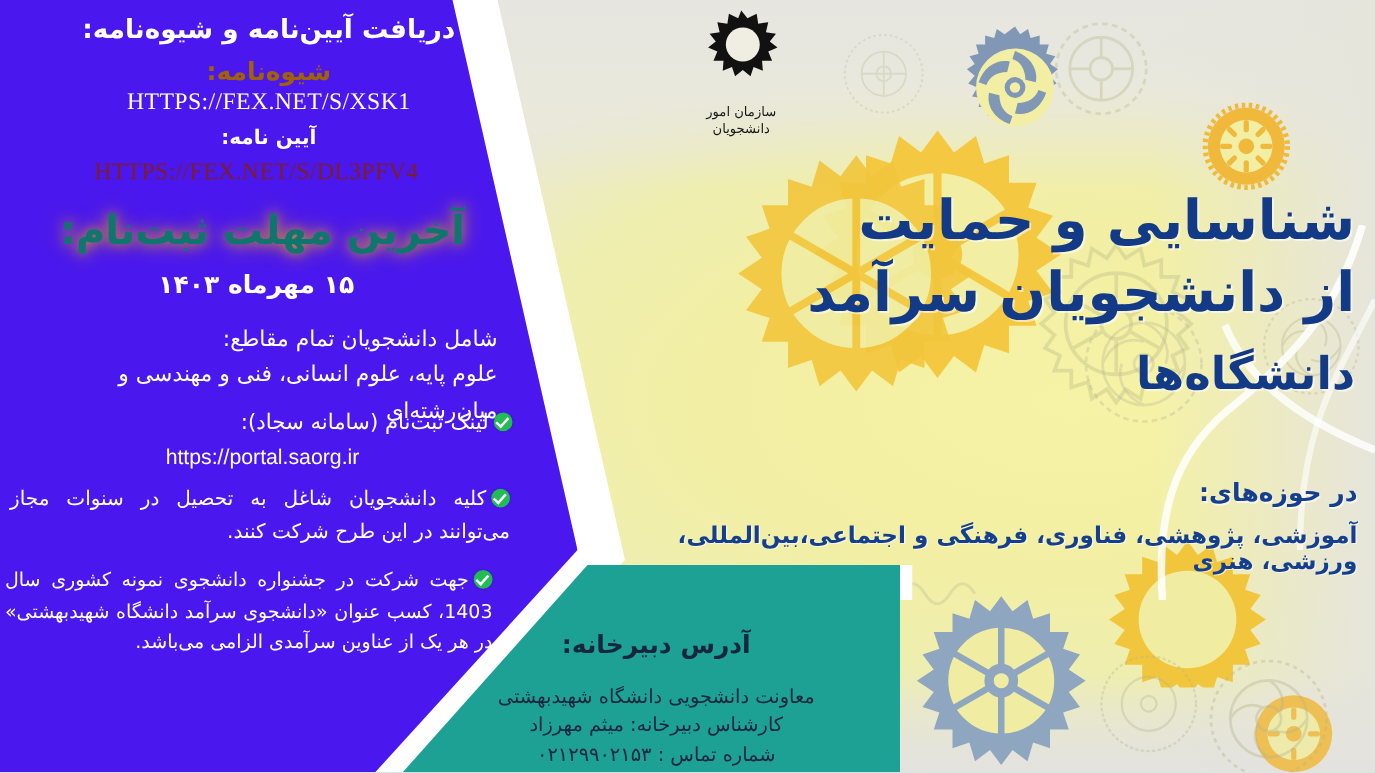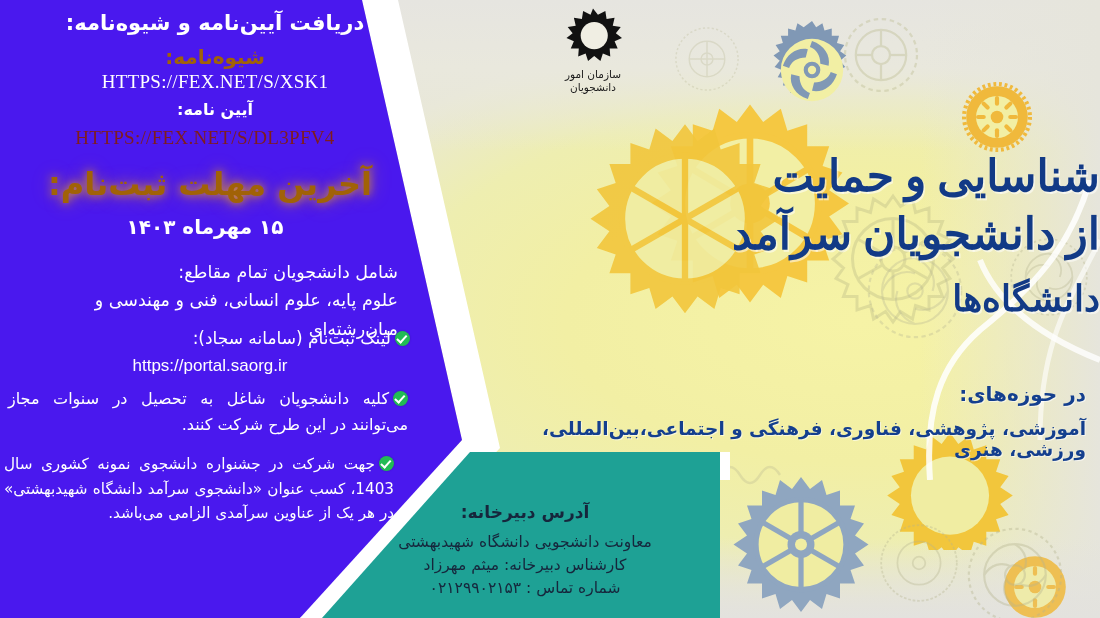--- a/index.html
+++ b/index.html
@@ -82,21 +82,21 @@
     font-size:16px;font-weight:bold;color:#fff;text-align:center;
   }
   .ay-url{
     left:10px;top:124px;width:390px;
     font-size:19px;color:#7f1d1d;text-align:center;
     font-family:"Liberation Serif","DejaVu Serif",serif;letter-spacing:.3px;
   }
   .deadline-title{
     left:20px;top:160px;width:380px;
     font-size:32px;font-weight:bold;
-    color:#a16207;text-align:center;
+    color:#0f766e;text-align:center;
     text-shadow:0 0 10px rgba(255,180,0,.75), 0 0 20px rgba(255,170,0,.45);
     letter-spacing:-.5px;
   }
   .deadline-date{
     left:20px;top:212px;width:370px;
     font-size:20px;font-weight:bold;color:#fff;text-align:center;
   }
   .levels{
     left:8px;top:258px;width:400px;
     font-size:17.5px;color:#fff;text-align:right;line-height:1.62;
@@ -117,59 +117,58 @@
     box-shadow:0 0 2px rgba(0,0,0,.25);
   }
   .chk::after{
     content:"";position:absolute;left:4.4px;top:2.4px;
     width:4px;height:7.5px;border:solid #fff;border-width:0 2px 2px 0;
     transform:rotate(42deg);
   }
 
   
   .main-title{
-    position:absolute;right:0;top:148px;width:520px;
+    position:absolute;right:16px;top:148px;width:520px;
     text-align:right;color:#123a86;
     font-size:44px;font-weight:bold;line-height:1.32;
     text-shadow:1.5px 1.5px 0 rgba(255,255,255,.55);
     letter-spacing:-1px;
-    font-family:Liberation Serif, serif;
   }
   .main-title .l3{font-size:36px;display:block;margin-top:12px;}
   .fields-head{
     position:absolute;right:14px;top:382px;width:300px;
     text-align:right;color:#143f8e;font-size:20px;font-weight:bold;
     text-shadow:1px 1px 0 rgba(255,255,255,.6);
   }
   .fields-list{
     position:absolute;right:14px;top:418px;width:620px;
     text-align:right;color:#143f8e;font-size:18.5px;font-weight:bold;
     text-shadow:1px 1px 0 rgba(255,255,255,.6);
   }
 
   
   .sec-block{
     position:absolute;left:330px;top:500px;width:390px;
     color:#16263c;text-align:center;font-size:15.5px;line-height:1.5;
   }
-  .sec-title{font-weight:bold;font-size:17px;display:block;margin-bottom:5px;}
+  .sec-title{font-weight:bold;font-size:20px;display:block;margin-bottom:16px;}
   .sec-line{display:block;}
 
   
   .logo-wrap{position:absolute;top:6px;}
   .logo-sbu{left:430px;width:100px;text-align:center;}
   .logo-sbu .mark{
     width:60px;height:60px;margin:0 auto;border:3px solid #1a1a1a;
     box-sizing:border-box;display:flex;align-items:center;justify-content:center;
     font-size:9px;font-weight:bold;color:#1a1a1a;line-height:1.15;
     padding:3px;
   }
   .logo-sbu .cap{font-size:10px;color:#1a1a1a;margin-top:4px;white-space:nowrap;}
   .logo-sao{left:533px;width:120px;text-align:center;}
-  .logo-sao .cap{font-size:10.5px;color:#1a1a1a;margin-top:4px;line-height:1.25;}
+  .logo-sao .cap{font-size:10.5px;color:#1a1a1a;margin-top:20px;line-height:1.25;}
 </style>
 </head>
 <body>
 
 <div id="poster">
 
   <div class="bg-base"></div>
   <div class="bg-top-grey"></div>
   <div class="bg-right-fade"></div>
   <div class="bg-bottom-grey"></div>

